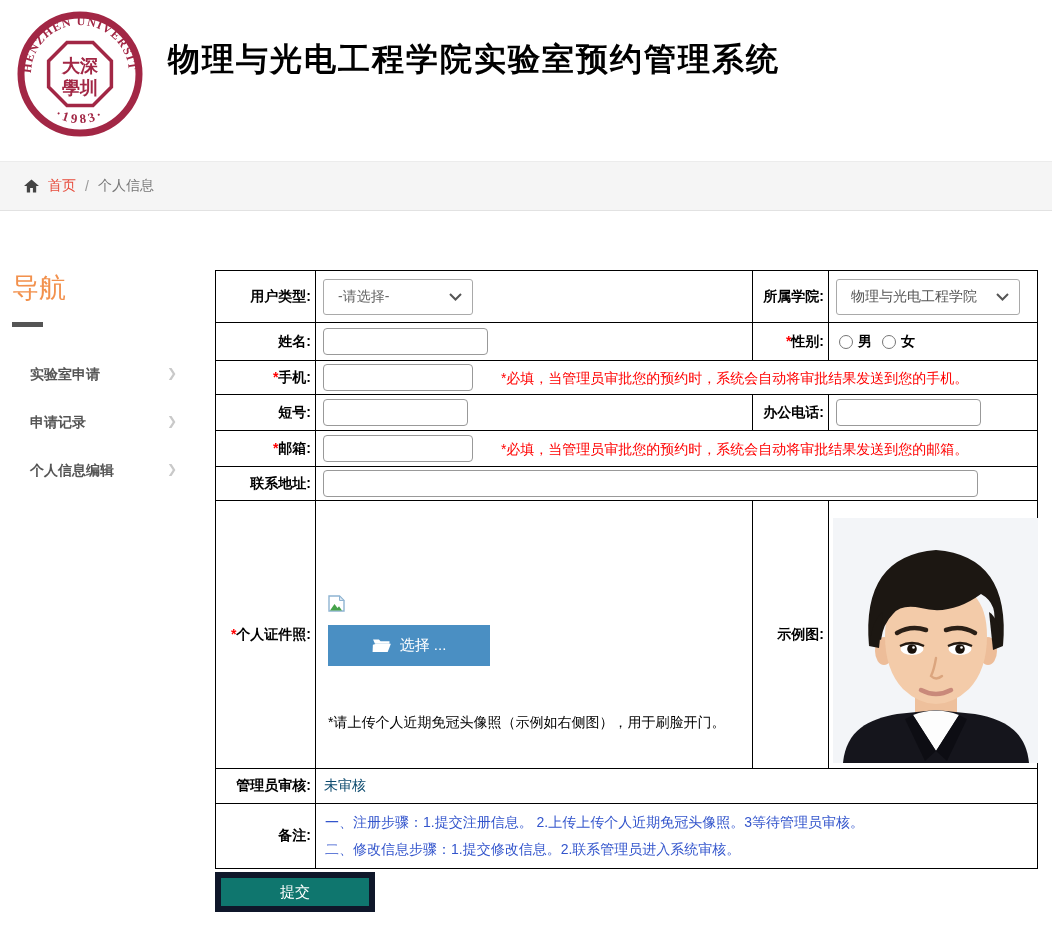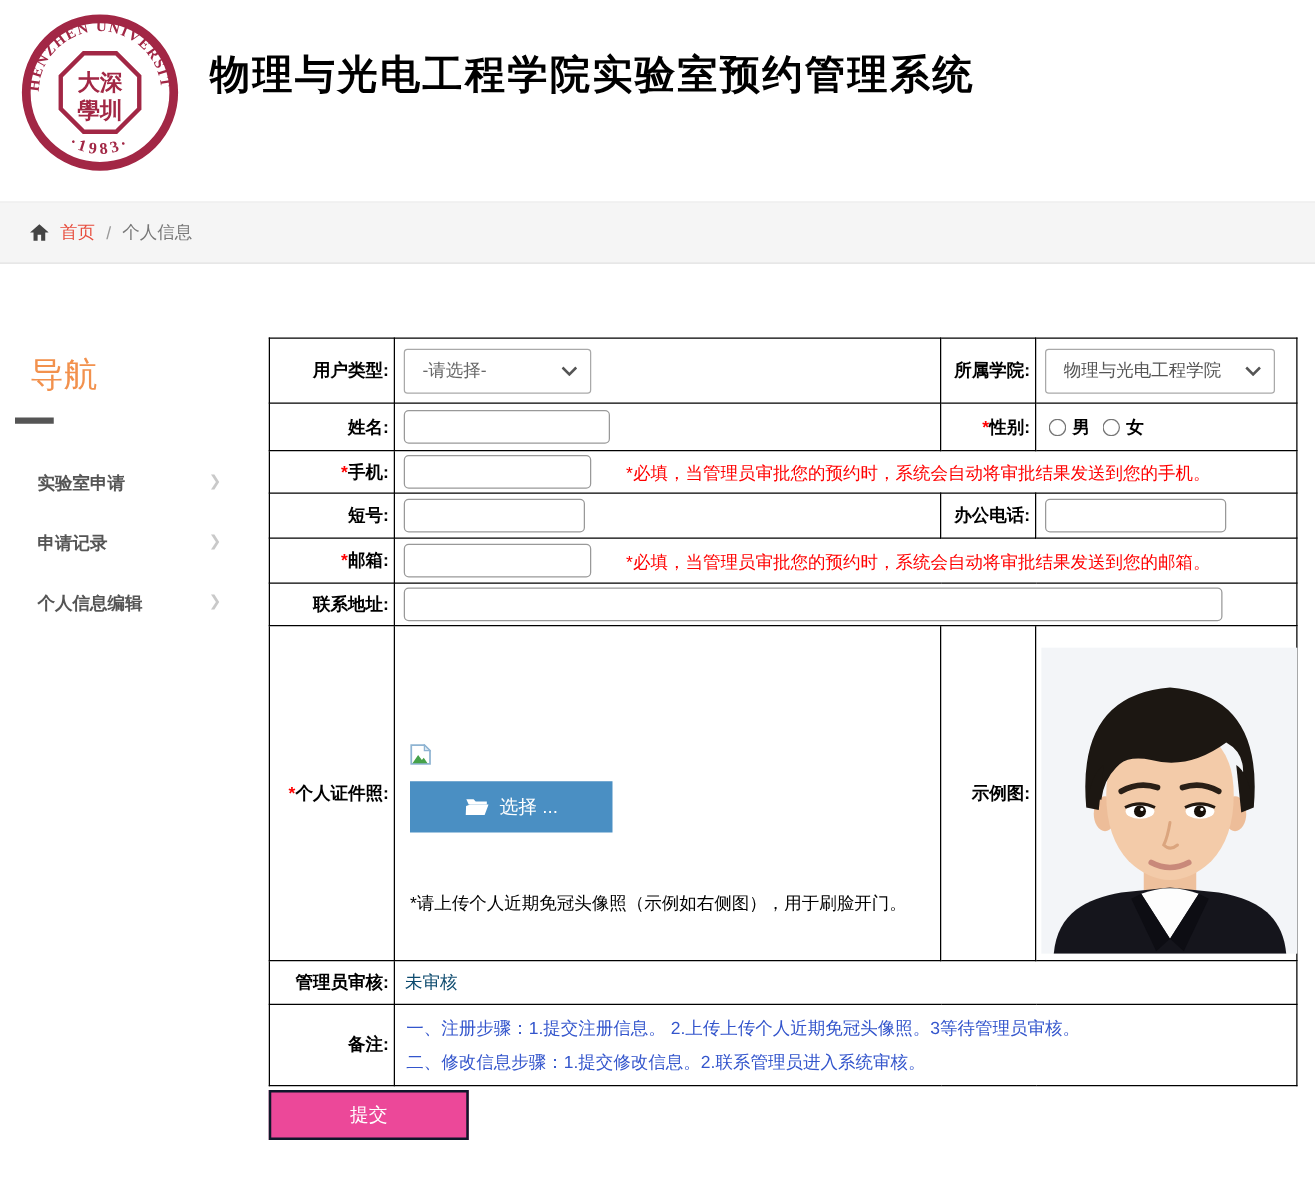--- a/index.html
+++ b/index.html
@@ -22,21 +22,21 @@
     height: 50px; background: #f5f5f5;
     border-top: 1px solid #ececec; border-bottom: 1px solid #e2e2e2;
     display: flex; align-items: center; padding-left: 24px; gap: 9px;
     font-size: 14px; color: #777;
   }
   .crumb-home { color: #e74c3c; text-decoration: none; cursor: pointer; }
   .crumb-sep { color: #999; }
   
   .content { display: flex; padding-top: 59px; }
   .sidebar { width: 215px; padding-left: 12px; flex: none; }
-  .nav-title { color: #f2914d; font-size: 27px; font-weight: normal; margin: 12px; }
+  .nav-title { color: #f2914d; font-size: 27px; font-weight: normal; margin: 0; }
   .nav-underline { width: 31px; height: 5px; background: #555; margin: 16px 0 24px 0; }
   .nav-item {
     display: flex; justify-content: space-between; align-items: flex-start;
     padding: 15px 38px 15px 18px; cursor: pointer;
   }
   .nav-item-label { font-weight: bold; color: #555; font-size: 14px; }
   .nav-chevron { color: #c9c9c9; font-size: 12px; font-weight: bold; }
   
   .main { width: 822px; flex: none; }
   table.form { border-collapse: collapse; width: 822px; table-layout: fixed; }
@@ -75,21 +75,21 @@
   }
   .upload-note { margin-top: 48px; font-size: 14px; color: #000; }
   td.photo-cell { padding: 0; text-align: center; vertical-align: top; }
   td.photo-cell svg { margin-top: 15px; }
   
   .review-link { color: #0c4a6e; text-decoration: none; cursor: pointer; padding-left: 4px; }
   .remarks { color: #3355cc; line-height: 1.95; padding-left: 5px; font-size: 14px; }
   
   .submit-btn {
     display: block; margin-top: 3px; width: 160px; height: 40px;
-    background: #ec4899; border: 2px solid #0f172a; color: #fff; font-size: 15px;
+    background: #0f766e; border: 6px solid #0f172a; color: #fff; font-size: 15px;
     cursor: pointer; font-family: "Liberation Sans", "DejaVu Sans", sans-serif;
   }
 </style>
 </head>
 <body>
 
 <div class="header">
   <div class="logo">
     <svg width="132" height="136" viewBox="0 0 132 136">
       <circle cx="66" cy="68" r="59" fill="#fff" stroke="#a22745" stroke-width="7"></circle>

